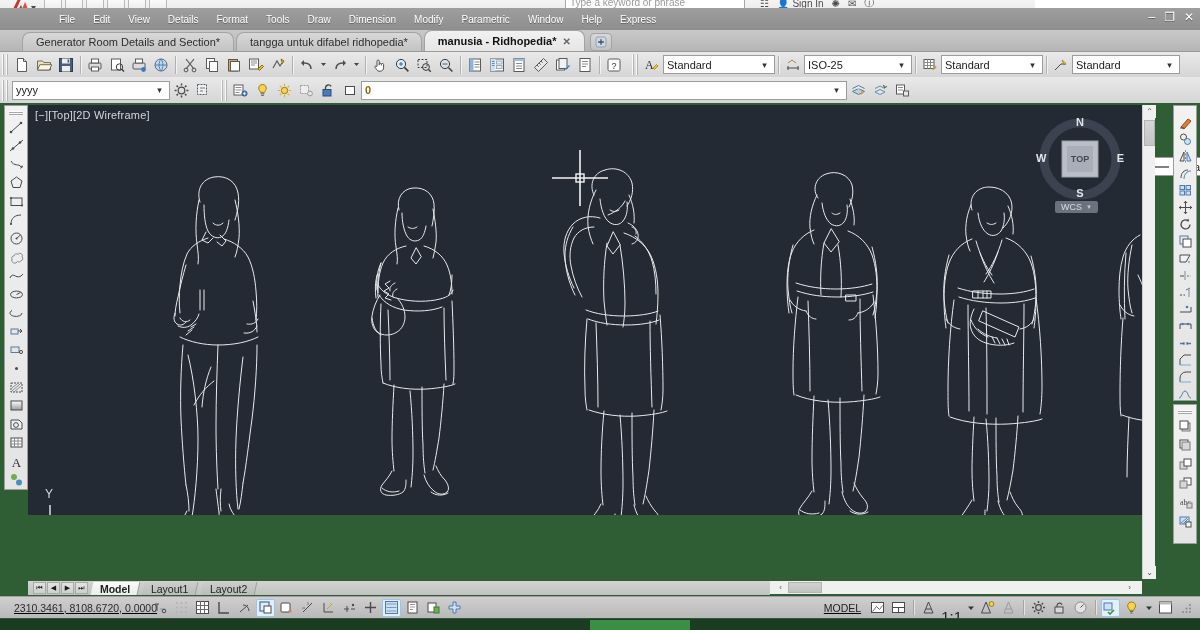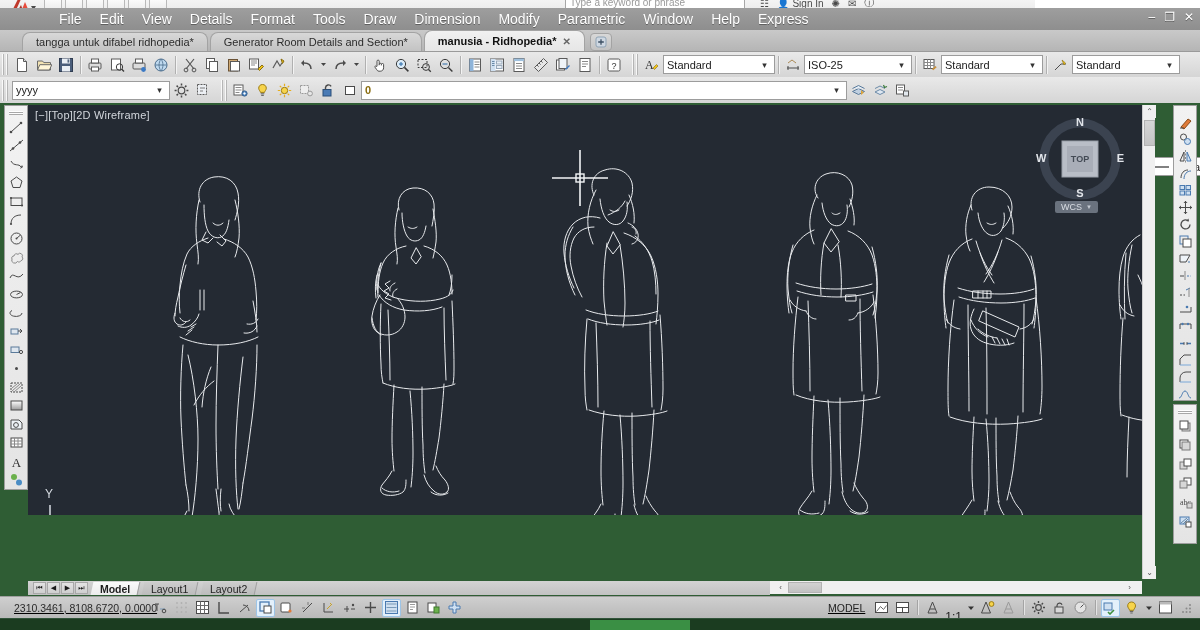--- a/index.html
+++ b/index.html
@@ -46,21 +46,21 @@
   }
 
   
   .menubar{
     position:absolute; left:0; top:8px; width:1200px; height:22px;
     background:linear-gradient(#9e9e9e,#8e8e8e);
     display:flex; align-items:center; padding-left:50px;
     z-index:5;
   }
   .menubar .mi{
-    color:#fff; font-size:14px; padding:2px 9px; cursor:default; white-space:nowrap;
+    color:#fff; font-size:10px; padding:2px 9px; cursor:default; white-space:nowrap;
     text-shadow:0 1px 0 rgba(0,0,0,.35);
   }
   .win-ctrl{
     position:absolute; right:6px; top:2px; display:flex; gap:9px; align-items:center;
     color:#fff; font-size:12px;
   }
   .win-ctrl span{ cursor:default; text-shadow:0 1px 0 rgba(0,0,0,.4); }
 
   
   .tabstrip{
@@ -211,21 +211,21 @@
     width:150px; padding-left:14px; font-size:10.5px; color:#2a2a2a; white-space:nowrap;
   }
   .sbtn{
     width:19px; height:18px; margin:0 1px;
     display:flex; align-items:center; justify-content:center;
     border:1px solid transparent; border-radius:2px;
   }
   .sbtn.on{ border-color:#9dc4e6; background:#e3f0fb; }
   .sbsep{ width:1px; height:15px; background:#a4a4a4; margin:0 4px; box-shadow:1px 0 0 #e4e4e4; }
   .modeltext{ font-size:10.5px; color:#222; padding:0 6px; }
-  .scaletxt{ font-size:12px; color:#222; padding:0 2px;margin-top:18px; }
+  .scaletxt{ font-size:15px; color:#222; padding:0 2px;margin-top:18px; }
   .taskbar{
     position:absolute; left:0; top:618px; width:1200px; height:12px;
     background:#1b3c20; border-top:1px solid #31543a;
   }
   .taskbar .hl{ position:absolute; left:590px; top:1px; width:100px; height:10px; background:#3f9d4b; opacity:.85;}
 </style>
 </head>
 <body>
 
 <div id="app">
@@ -282,24 +282,24 @@
 
     <div class="win-ctrl">
       <span>–</span>
       <span>❐</span>
       <span>✕</span>
     </div>
   </div>
 
   <div class="tabstrip">
     <div class="ftab">
+      <span>Generator Room Details and Section*</span>
+    </div>
+    <div class="ftab">
       <span>tangga untuk difabel ridhopedia*</span>
-    </div>
-    <div class="ftab">
-      <span>Generator Room Details and Section*</span>
     </div>
     <div class="ftab active">
       <span>manusia - Ridhopedia*</span>
       <span class="xc">✕</span>
     </div>
     <div class="newtab">
       <svg width="12" height="12" viewBox="0 0 12 12">
         <rect x="1" y="1" width="10" height="10" rx="2" fill="#cfd8e2" stroke="#8fa3b5"></rect>
         <path d="M6 3.2v5.6M3.2 6h5.6" stroke="#3d4f63" stroke-width="1.3"></path>
       </svg>

